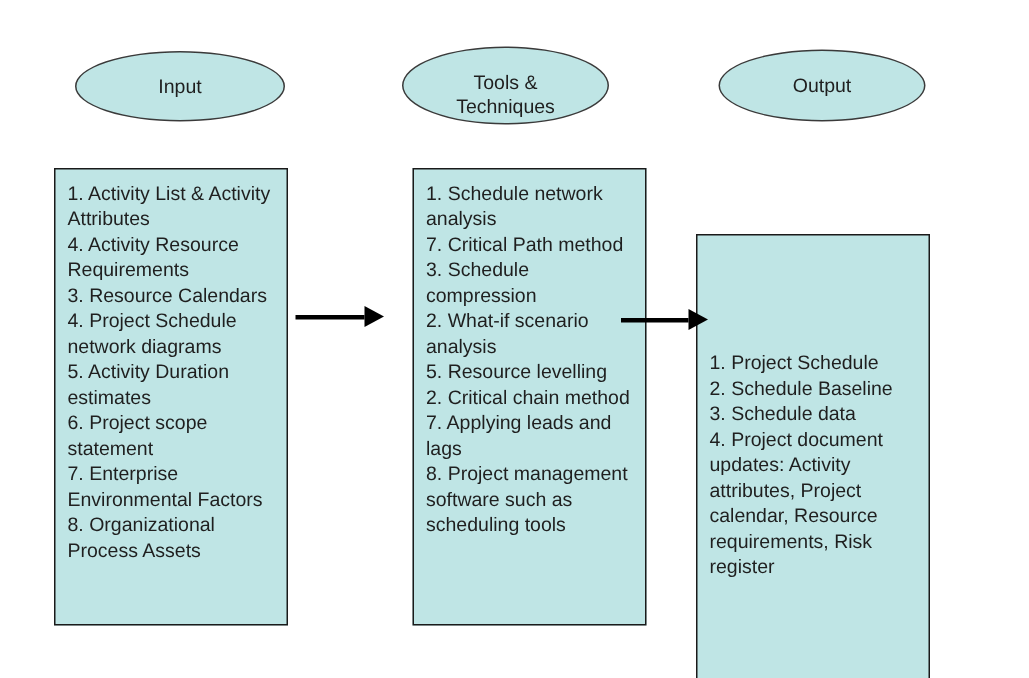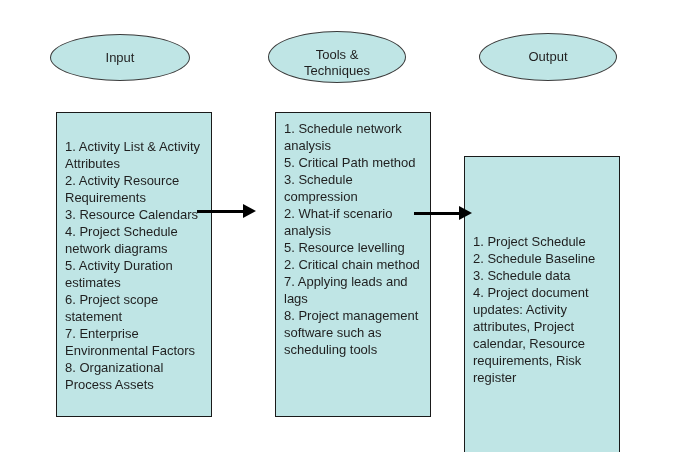--- a/index.html
+++ b/index.html
@@ -46,21 +46,21 @@
     width: 156px;
     height: 305px;
     background: #bfe5e5;
     border: 1px solid #1a1a1a;
     box-sizing: border-box;
     padding: 7px 8px 6px 8px;
     display: flex;
     flex-direction: column;
     justify-content: flex-start;
   }
-  .box.col0 { left: 56px; justify-content: center; }
+  .box.col0 { left: 36px; }
   .box.col1 { left: 275px; align-items: flex-end; }
   .box.col2 { left: 464px; justify-content: center; margin-top: 44px; }
   .box-list {
     font-size: 13px;
     line-height: 17px;
   }
   .list-item {
     white-space: normal;
     word-spacing: 0;
   }
@@ -98,33 +98,33 @@
   <div class="ellipse col1">
     <span class="ellipse-label">Tools &amp; Techniques</span>
   </div>
   <div class="ellipse col2">
     <span class="ellipse-label">Output</span>
   </div>
 
   <div class="box col0">
     <div class="box-list">
         <div class="list-item">1. Activity List &amp; Activity Attributes</div>
-        <div class="list-item">2. Activity Resource Requirements</div>
+        <div class="list-item">4. Activity Resource Requirements</div>
         <div class="list-item">3. Resource Calendars</div>
         <div class="list-item">4. Project Schedule network diagrams</div>
         <div class="list-item">5. Activity Duration estimates</div>
         <div class="list-item">6. Project scope statement</div>
         <div class="list-item">7. Enterprise Environmental Factors</div>
         <div class="list-item">8. Organizational Process Assets</div>
       </div>
   </div>
   <div class="box col1">
     <div class="box-list">
         <div class="list-item">1. Schedule network analysis</div>
-        <div class="list-item">5. Critical Path method</div>
+        <div class="list-item">7. Critical Path method</div>
         <div class="list-item">3. Schedule compression</div>
         <div class="list-item">2. What-if scenario analysis</div>
         <div class="list-item">5. Resource levelling</div>
         <div class="list-item">2. Critical chain method</div>
         <div class="list-item">7. Applying leads and lags</div>
         <div class="list-item">8. Project management software such as scheduling tools</div>
       </div>
   </div>
   <div class="box col2">
     <div class="box-list">

